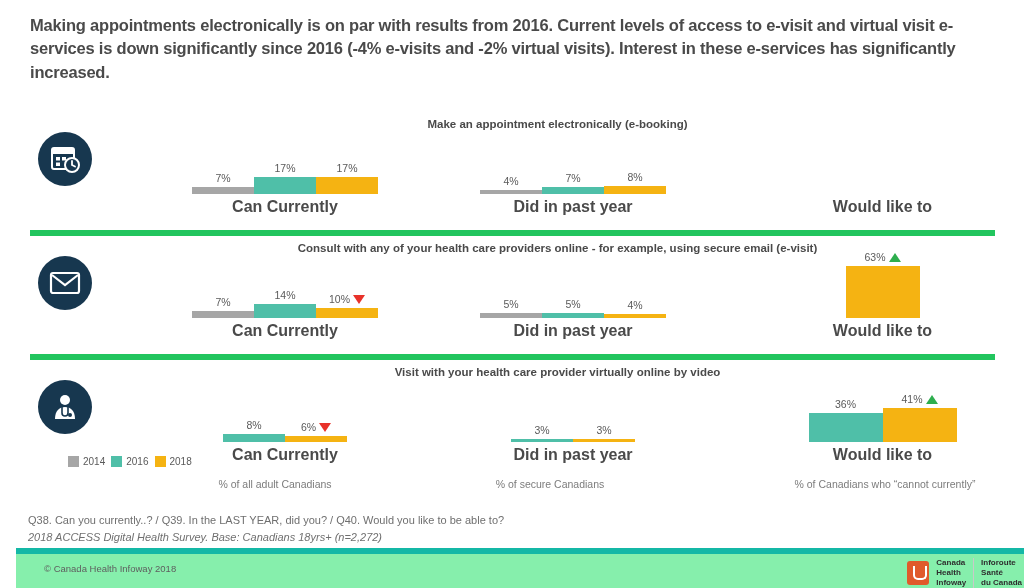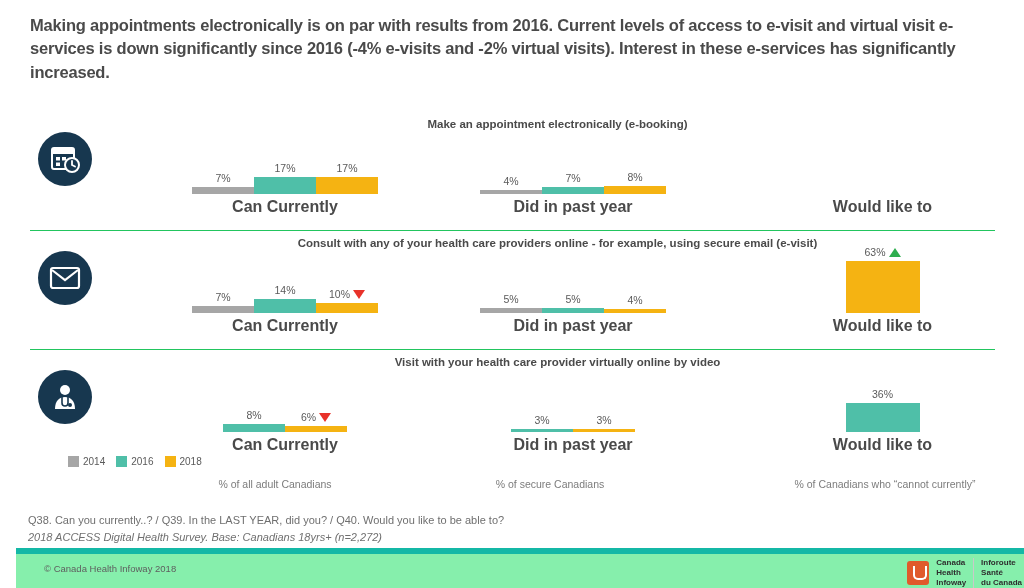--- a/index.html
+++ b/index.html
@@ -35,21 +35,21 @@
   }
   .panels {
     position: absolute;
     left: 30px;
     top: 112px;
     width: 965px;
   }
   .panel {
     position: relative;
     height: 118px;
-    border-bottom: 1px solid #22c55e;
+    border-bottom: 6px solid #22c55e;
   }
   .panel.last { border-bottom: none; }
 
   .panel-icon {
     position: absolute;
     left: 8px;
     top: 20px;
     width: 54px;
     height: 54px;
     border-radius: 50%;
@@ -128,21 +128,20 @@
     border-right: 6px solid transparent;
     border-top: 9px solid #e8322a;
   }
 
   .legend {
     position: absolute;
     left: 68px;
     top: 456px;
     display: flex;
     align-items: center;
-    gap: 5px;
     font-size: 10px;
     color: #5a5a5a;
   }
   .legend .sw {
     width: 11px;
     height: 11px;
     display: inline-block;
   }
   .legend .item { display: flex; align-items: center; gap: 4px; margin-right: 6px; }
 
@@ -392,20 +391,26 @@
           </div>
         </div>
         <div class="group-label">Did in past year</div>
       </div>
 
       <div class="group g3">
         <div class="bars">
           <div class="bar-wrap" style="width:74px">
             <div class="bar-label">36%</div>
             <div class="bar" style="height:29px;background:#4fbfa8"></div>
+          </div>
+          <div class="bar-wrap" style="width:74px">
+            <div class="bar-label">
+              <span>41%</span><span class="tri up"></span>
+            </div>
+            <div class="bar" style="height:34px;background:#f5b312"></div>
           </div>
         </div>
         <div class="group-label">Would like to</div>
       </div>
     </div>
 
   </div>
 
   <div class="legend">
     <span class="item">

